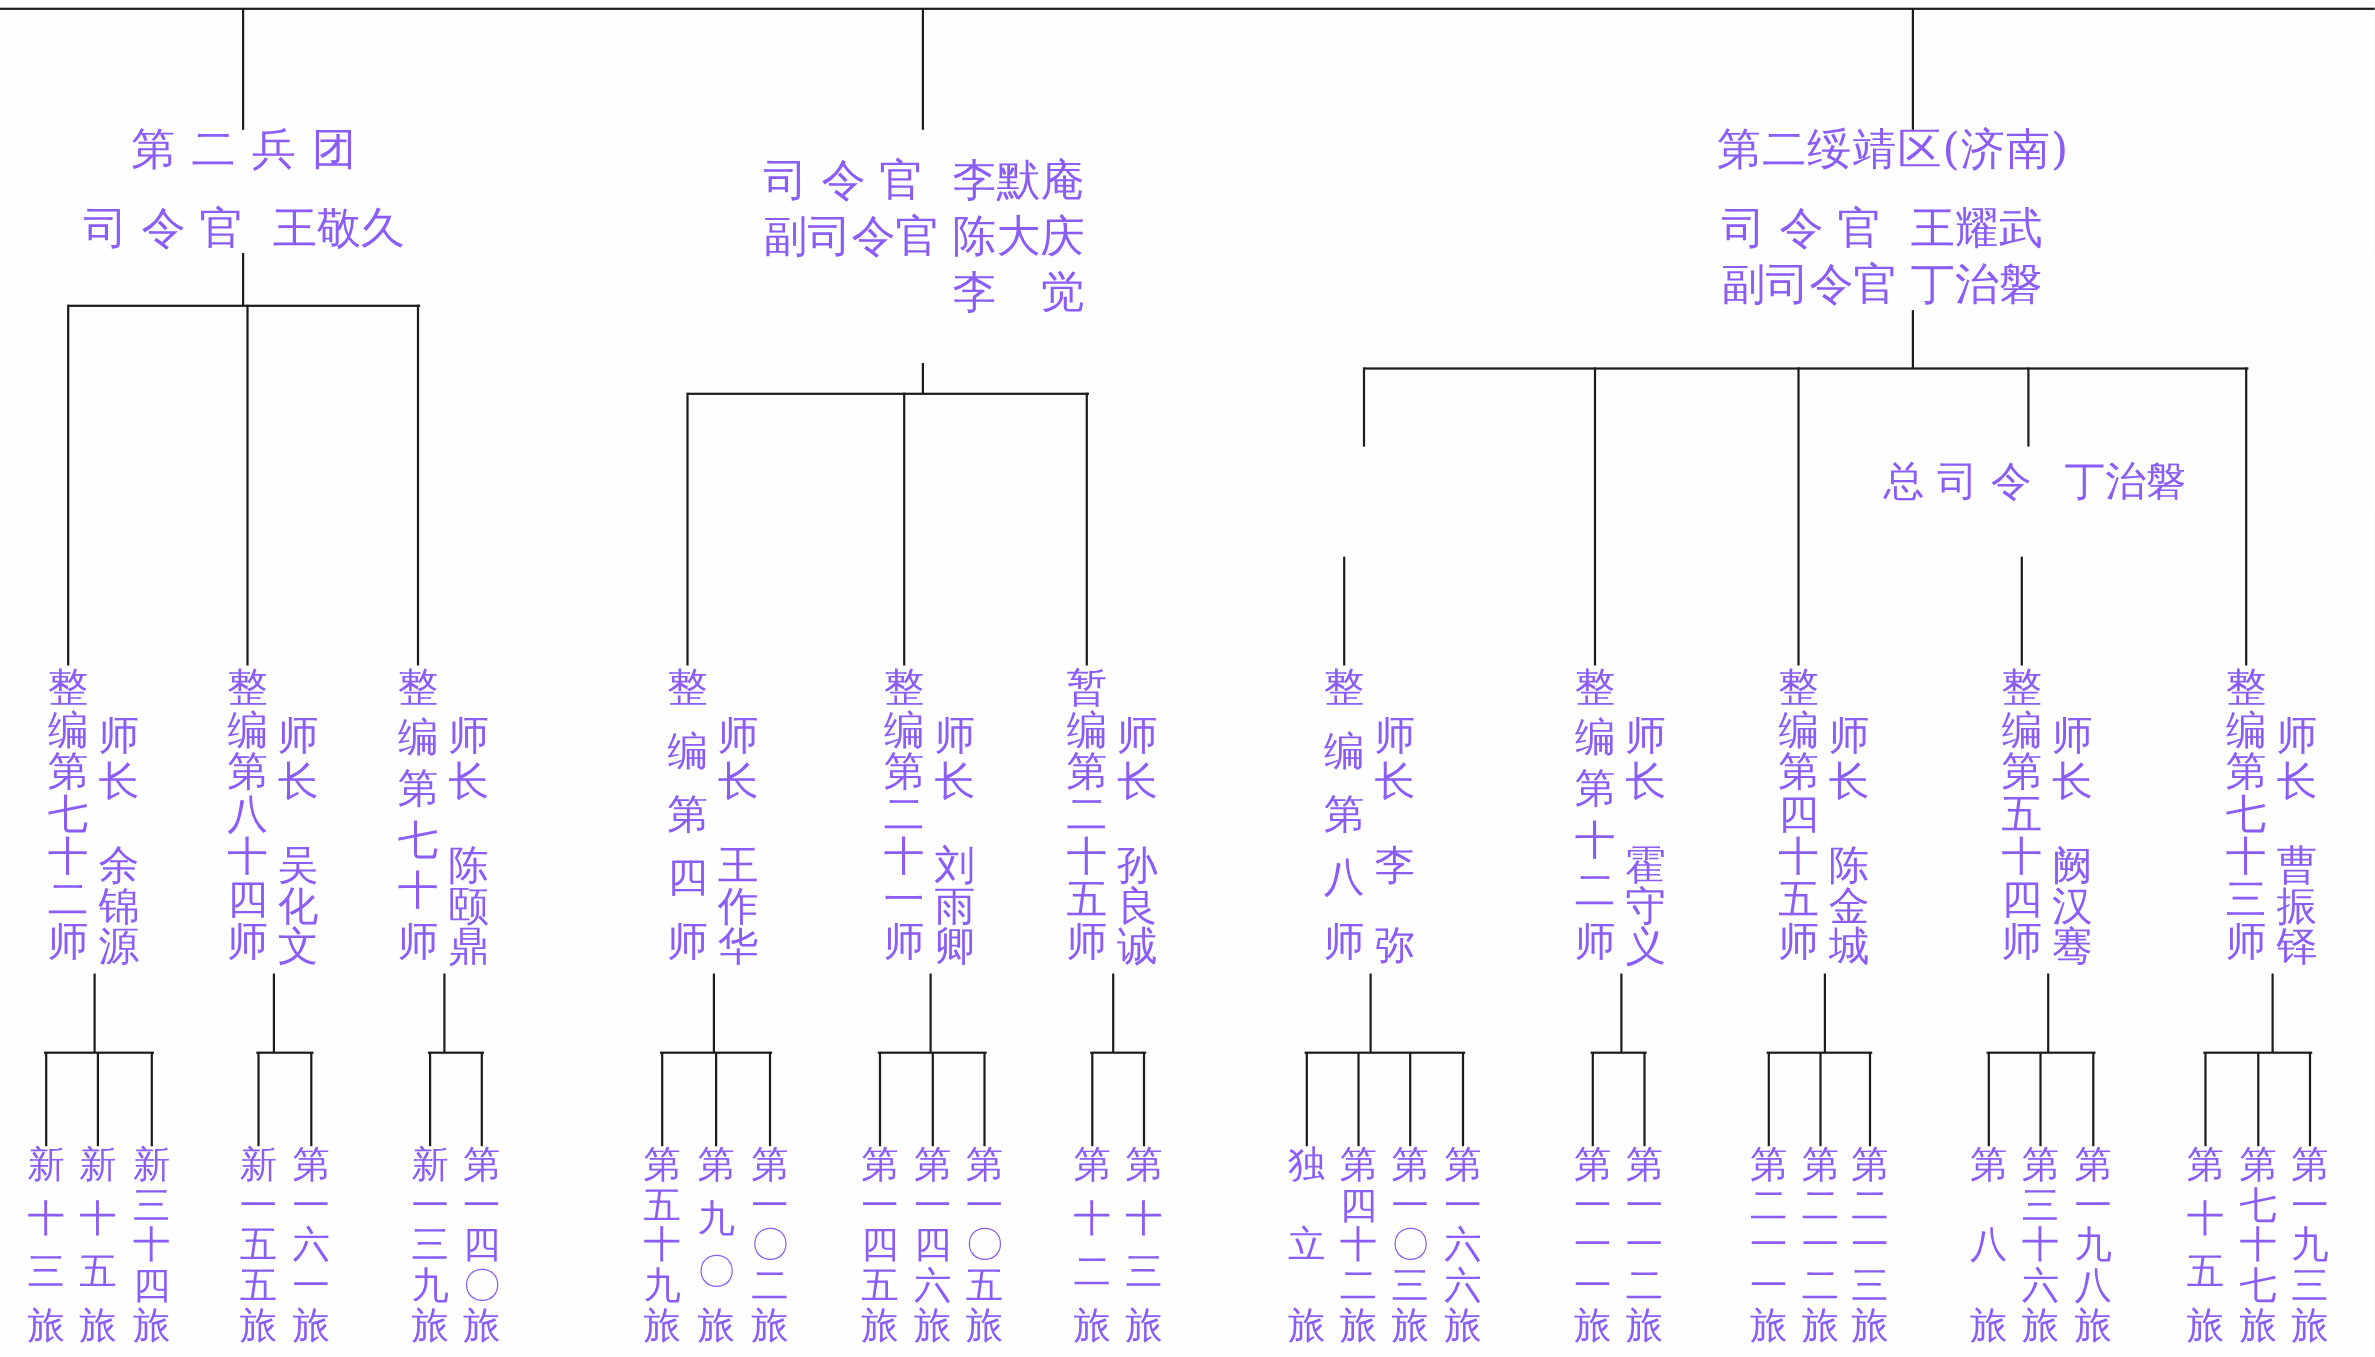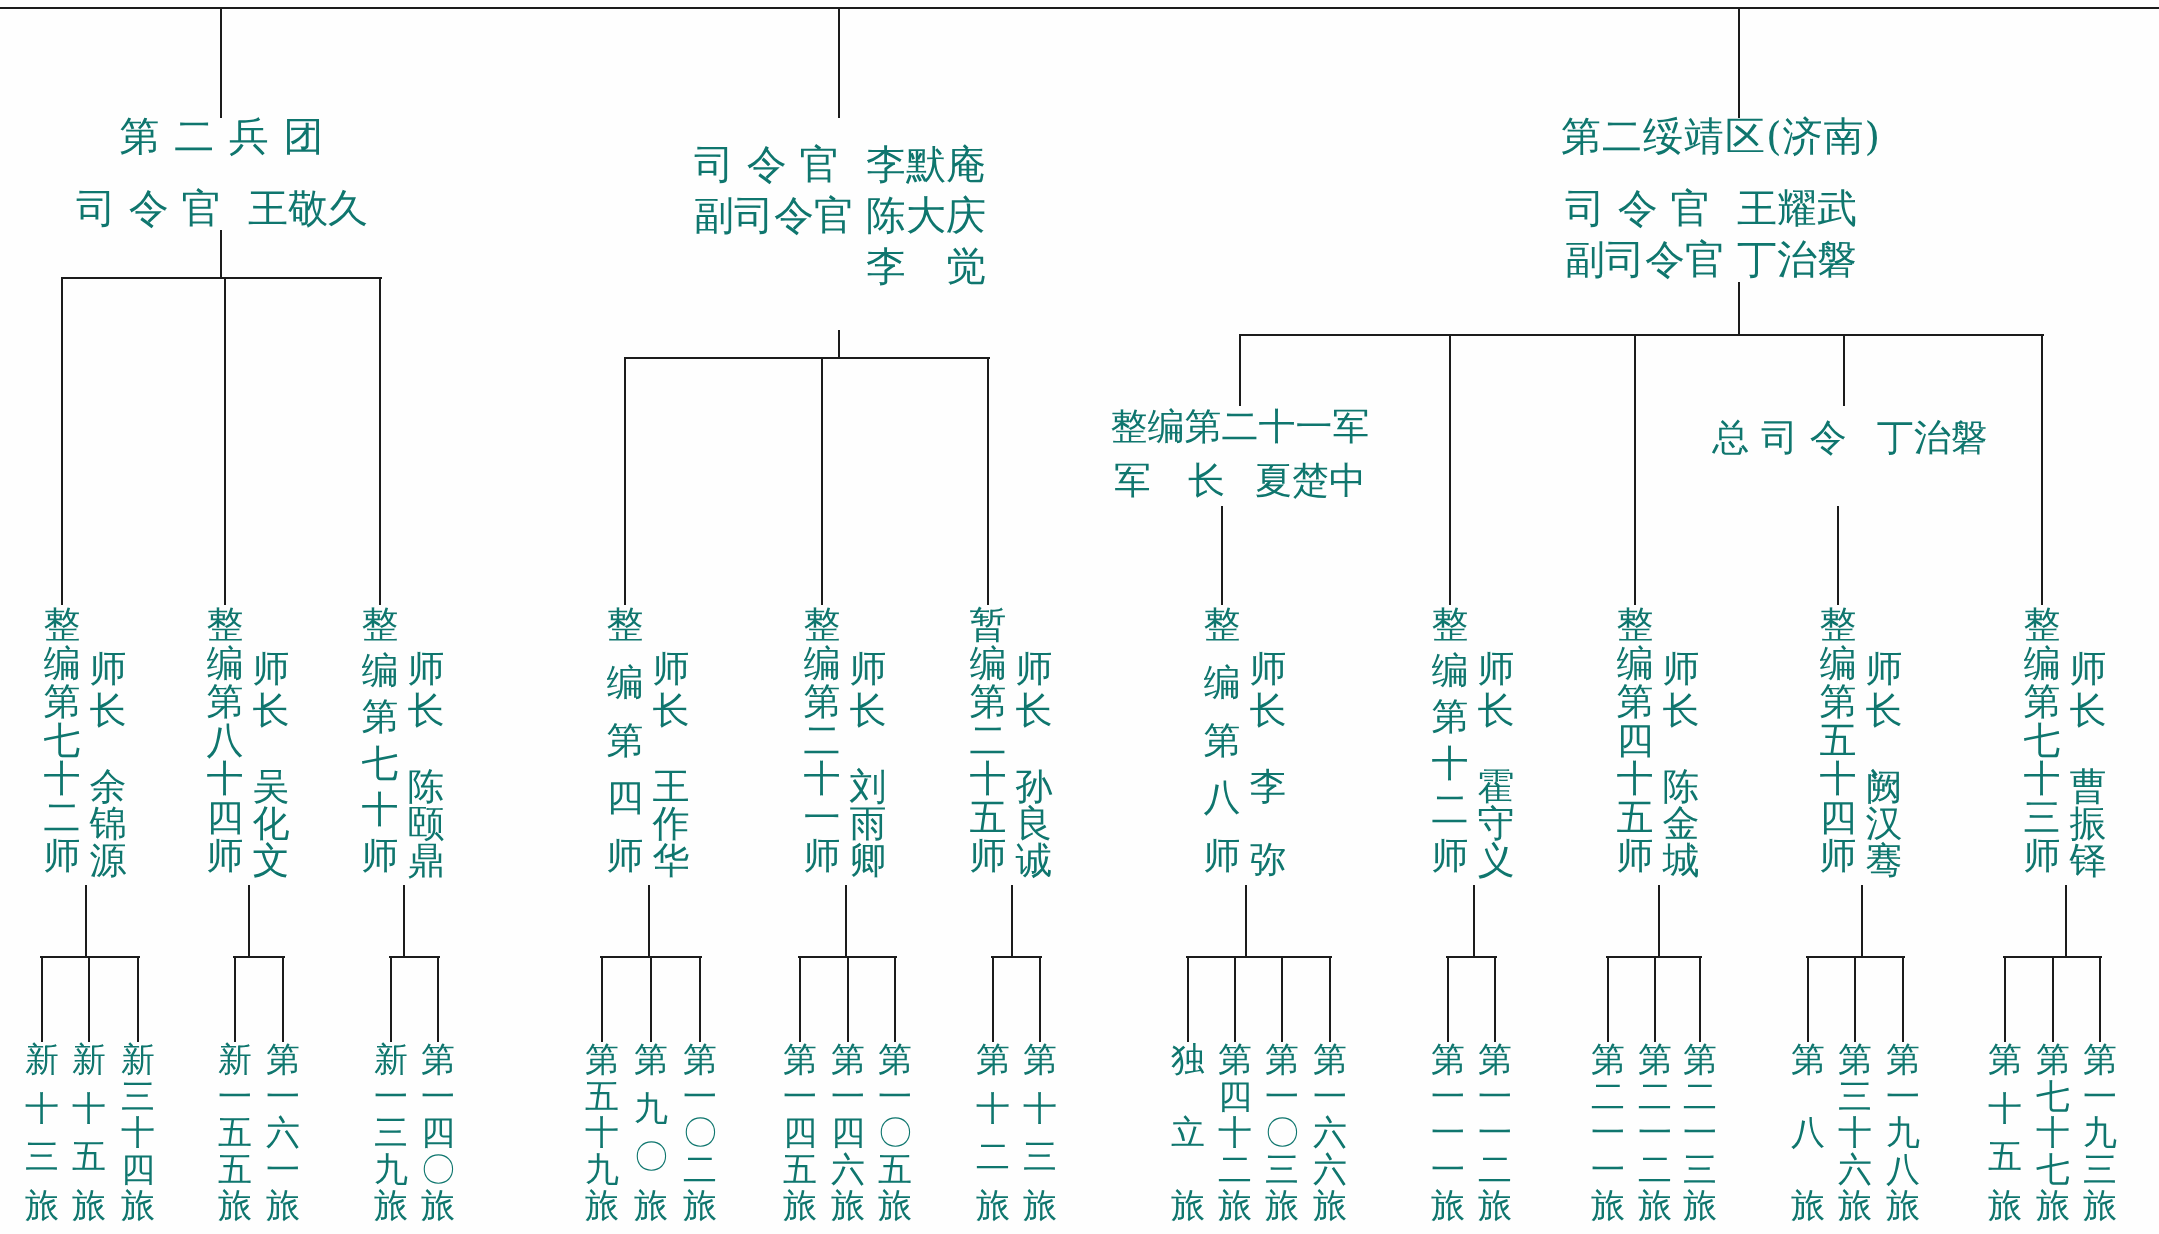--- a/index.html
+++ b/index.html
@@ -1,17 +1,17 @@
 <!DOCTYPE html>
 <html><head>
 <meta charset="utf-8">
 <style>
   html,body{margin:0;padding:0;background:#e8e8e8;}
   .chart{position:relative;width:2159px;height:1234px;background:#fefefe;overflow:hidden;
-         font-family:"DejaVu Serif","Liberation Serif",serif;color:#0f766e;}
+         font-family:"DejaVu Serif","Liberation Serif",serif;color:#8b5cf6;}
   .ln{position:absolute;background:#1c1c1c;}
   .ln.h{height:2px;}
   .ln.v{width:2px;}
   .hq{position:absolute;text-align:center;}
   .hq-title{font-size:40px;letter-spacing:1px;white-space:nowrap;line-height:1.1;}
   .hq-rows{margin-top:30px;display:flex;flex-direction:column;gap:11px;}
   .hq-row{display:flex;justify-content:center;gap:10px;font-size:40px;white-space:nowrap;line-height:1.0;}
   .rank{display:inline-block;min-width:162px;text-align:left;}
   .subhq{position:absolute;text-align:center;}
   .subhq-title{font-size:37px;white-space:nowrap;line-height:1.15;}
@@ -148,27 +148,20 @@
         <span class="rank">司 令 官</span>
         <span class="oname">王耀武</span>
       </div>
       <div class="hq-row">
         <span class="rank">副司令官</span>
         <span class="oname">丁治磐</span>
       </div>
     </div>
   </div>
 
-  <div class="subhq" style="left:1090px;top:406px;width:300px">
-    <div class="subhq-title">整编第二十一军</div>
-    <div class="subhq-row">
-      <span>军　长</span>
-      <span>夏楚中</span>
-    </div>
-  </div>
 
   <div class="subhq" style="left:1700px;top:406px;width:300px">
     <div class="subhq-row">
       <span>总 司 令</span>
       <span>丁治磐</span>
     </div>
   </div>
 
   <div class="vunit" style="left:40px">
       <span>整</span>

